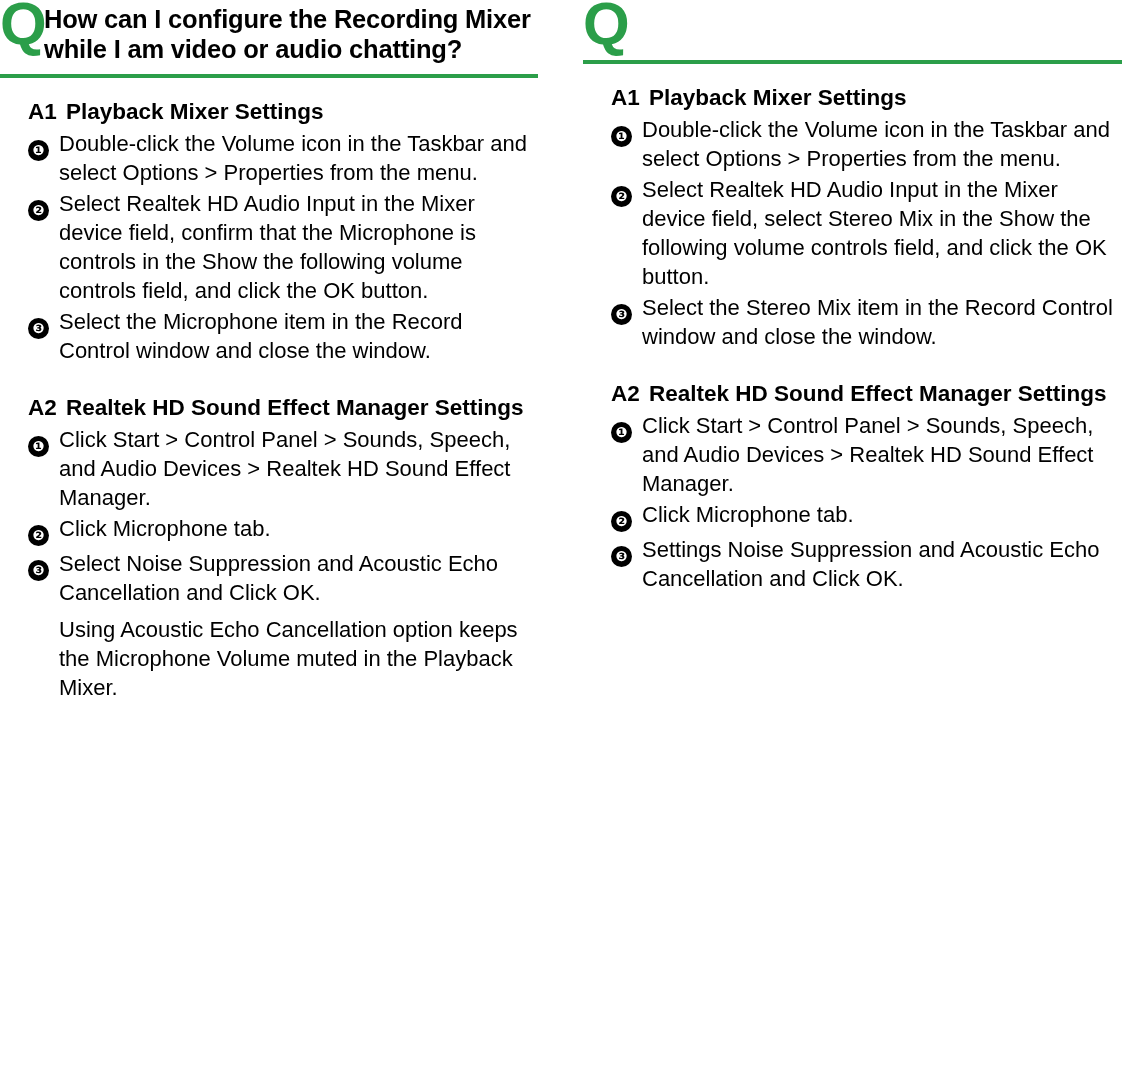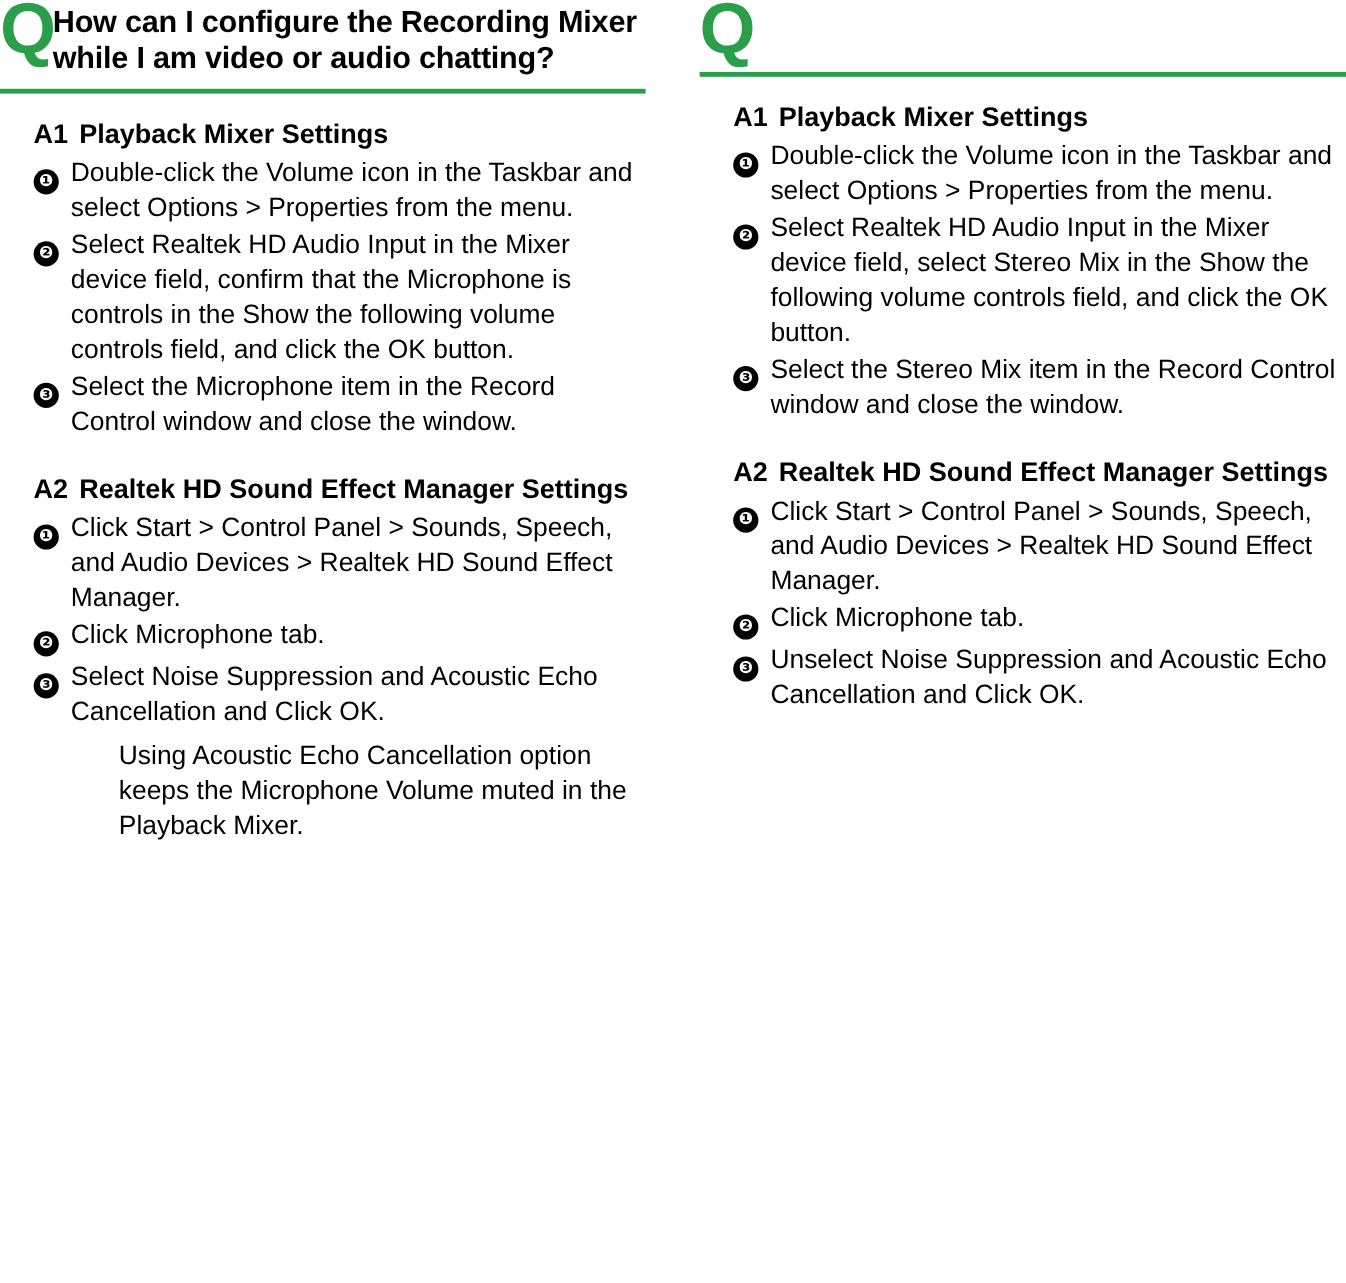--- a/index.html
+++ b/index.html
@@ -107,21 +107,20 @@
     padding-top: 4px;
   }
   .step-body {
     flex: 1 1 auto;
   }
   .note {
     font-size: 22px;
     line-height: 1.32;
     margin-top: 8px;
     padding-left: 31px;
-    margin-left: 40px;
   }
 
   .bullet {
     display: inline-block;
     width: 21px;
     height: 21px;
     border-radius: 50%;
     background: #000000;
     color: #ffffff;
     font-size: 14px;
@@ -237,20 +236,20 @@
             <div class="step">
               <div class="step-num"><span class="bullet">❶</span></div>
               <div class="step-body"><span>Click </span><b>Start &gt; Control Panel &gt; Sounds, Speech, and Audio Devices &gt; Realtek HD Sound Effect Manager</b><span>.</span></div>
             </div>
             <div class="step">
               <div class="step-num"><span class="bullet">❷</span></div>
               <div class="step-body"><span>Click </span><b>Microphone</b><span> tab.</span></div>
             </div>
             <div class="step">
               <div class="step-num"><span class="bullet">❸</span></div>
-              <div class="step-body"><span>Unselect </span><b>Noise Suppression</b><span> and </span><b>Acoustic Echo Cancellation</b><span> and Click </span><b>OK</b><span>.</span></div>
+              <div class="step-body"><span>Settings </span><b>Noise Suppression</b><span> and </span><b>Acoustic Echo Cancellation</b><span> and Click </span><b>OK</b><span>.</span></div>
             </div>
           </div>
         </div>
       </div>
   </div>
   <div class="page-number">162</div>
 </div>
 
 </body></html>

